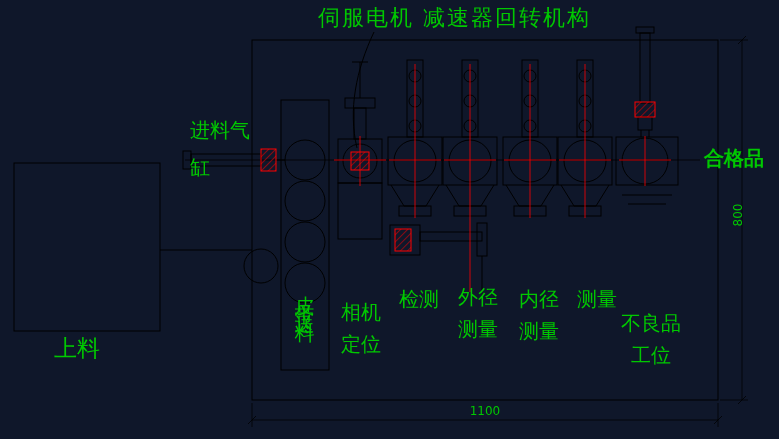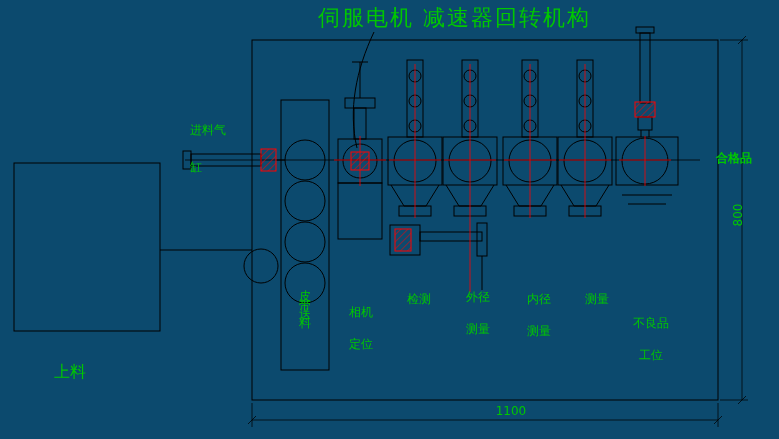--- a/index.html
+++ b/index.html
@@ -1,27 +1,27 @@
 <!DOCTYPE html>
 <html style="--green: #00C800;"><head>
 <meta charset="utf-8">
 <style>
   html,body{margin:0;padding:0;background:#fff;}
   .stage{
     position:relative;
     width:779px;height:439px;
-    background:#0c4a6e;
+    background:#0f172a;
     overflow:hidden;
     font-family:"DejaVu Sans",sans-serif;
   }
   .stage svg{position:absolute;left:0;top:0;}
   .lbl{
     position:absolute;
     color:var(--green,#00C800);
-    font-size:12px;
+    font-size:20px;
     line-height:32px;
     white-space:nowrap;
     text-align:center;
   }
   .lbl div{white-space:nowrap;}
   .title{
     font-size:22px;
     letter-spacing:2px;
     line-height:24px;
   }
@@ -189,21 +189,21 @@
     </g>
   </svg>
 
   <div class="lbl title" style="left:318px;top:6px;">伺服电机 减速器回转机构</div>
 
   <div class="lbl feedcyl" style="left:190px;top:112px;">
     <div>进料气</div>
     <div>缸</div>
   </div>
 
-  <div class="lbl" style="left:54px;top:332px;font-size:16px;margin-top:24px;">上料</div>
+  <div class="lbl" style="left:54px;top:332px;font-size:23px;">上料</div>
 
   <div class="lbl belt" style="left:294px;top:280px;">皮带送料</div>
 
   <div class="lbl" style="left:334px;top:296px;width:54px;">
     <div>相机</div>
     <div>定位</div>
   </div>
 
   <div class="lbl" style="left:392px;top:283px;width:54px;">
     <div>检测</div>
@@ -225,17 +225,17 @@
 
   <div class="lbl" style="left:614px;top:307px;width:74px;">
     <div>不良品</div>
     <div>工位</div>
   </div>
 
   <div class="lbl outfeed" style="left:692px;top:142px;width:84px;font-weight:bold;">
     <div>合格品</div>
   </div>
 
-  <div class="lbl dim" style="left:481px;top:404px;width:60px;text-align:center;">1100</div>
+  <div class="lbl dim" style="left:455px;top:404px;width:60px;text-align:center;">1100</div>
 
   <div class="lbl dim dim-v" style="left:716px;top:208px;width:44px;">800</div>
 
 </div>
 
 </body></html>

